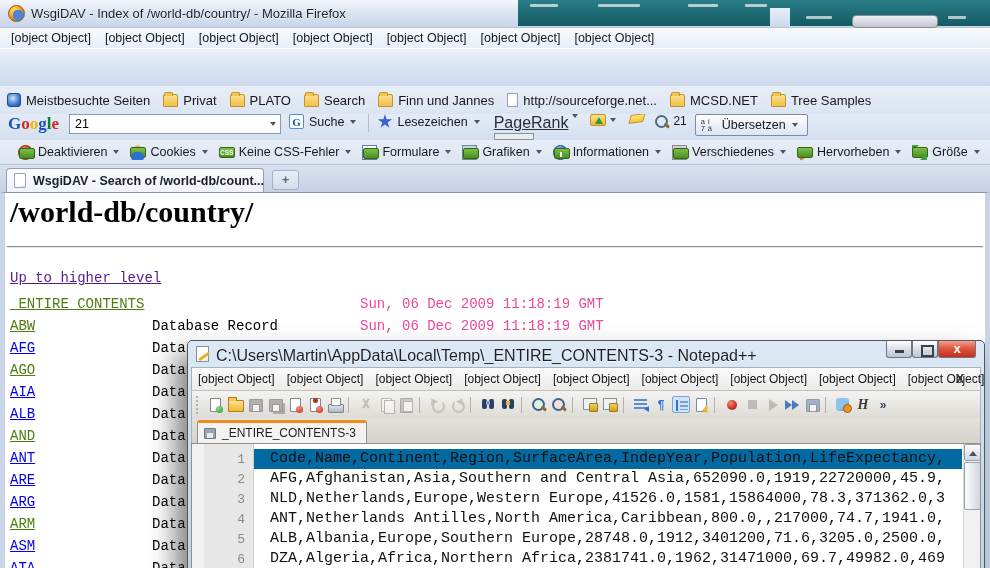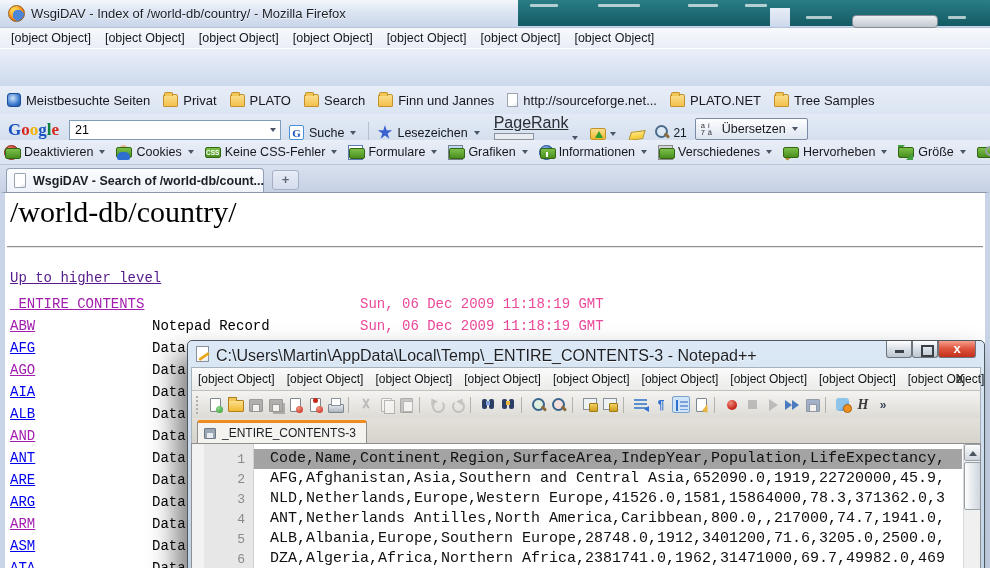--- a/index.html
+++ b/index.html
@@ -54,21 +54,21 @@
 .ff-bookmarks{position:absolute;left:0;top:86px;width:990px;height:28px;background:linear-gradient(#e8eef7,#dbe4f2);z-index:2;display:flex;align-items:center;padding-left:7px;overflow:hidden}
 .bm-item{display:flex;align-items:center;margin-right:13px;flex:0 0 auto}
 .bm-label{font-size:13px;color:#15181d;margin-left:5px;white-space:nowrap}
 .bm-ic{width:15px;height:13px;position:relative;flex:0 0 auto}
 .bm-ic[data-name="most-visited-icon"]{width:14px;height:14px;border-radius:3px;background:radial-gradient(circle at 40% 35%,#cfe3fa,#3f7cd0 60%,#1b4e9b);border:1px solid #1c4d96}
 .bm-ic[data-name="folder-icon"]{background:linear-gradient(#fbdf8e,#f3c04c);border:1px solid #c2932c;border-radius:2px 2px 1px 1px}
 .bm-ic[data-name="folder-icon"]::before{content:"";position:absolute;left:0;top:-3px;width:7px;height:3px;background:#f3c555;border:1px solid #c2932c;border-bottom:none;border-radius:2px 2px 0 0}
 .bm-ic[data-name="page-icon"]{width:11px;height:14px;background:linear-gradient(150deg,#fff 72%,#dde3ea);border:1px solid #9aa4b2}
 .bm-ic[data-name="globe-red-icon"]{width:13px;height:13px;border-radius:50%;background:radial-gradient(circle at 35% 30%,#e06a4f,#8c1f10 72%);border:1px solid #5e140a}
 
-.ff-google{position:absolute;left:0;top:114px;width:990px;height:26px;background:linear-gradient(#e4ebf6,#d4dfee);z-index:2;display:flex;align-items:flex-end;overflow:hidden}
+.ff-google{position:absolute;left:0;top:114px;width:990px;height:26px;background:linear-gradient(#e4ebf6,#d4dfee);z-index:2;display:flex;align-items:flex-start;overflow:hidden}
 .g-logo{margin-left:8px;font-family:"Liberation Serif",serif;font-weight:bold;font-size:17px;letter-spacing:0;flex:0 0 auto}
 .g-c0{color:#1a53c1}.g-c1{color:#d9261c}.g-c2{color:#f4b400}.g-c3{color:#1a53c1}.g-c4{color:#0d8040}.g-c5{color:#d9261c}
 .g-search{margin-left:10px;width:212px;height:20px;background:#fff;border:1px solid #7f9db9;display:flex;align-items:center;flex:0 0 auto}
 .g-search input{border:none;outline:none;flex:1;font-size:12.5px;padding-left:5px;font-family:"Liberation Sans",sans-serif;background:transparent}
 .caret{width:0;height:0;border-left:3.5px solid transparent;border-right:3.5px solid transparent;border-top:4px solid #4a5568;margin:0 4px;flex:0 0 auto}
 .tb-btn{display:flex;align-items:center;margin-left:8px;flex:0 0 auto}
 .tb-label{font-size:12.5px;color:#15181d;margin:0 2px 0 5px;white-space:nowrap}
 .g-gicon{width:15px;height:15px;background:#fff;border:1px solid #4a90d9;border-radius:2px;display:flex;align-items:center;justify-content:center;font-family:"Liberation Serif",serif;font-weight:bold;font-size:11px;color:#1a53c1}
 .g-star{width:15px;height:15px;background:#3b63d0;clip-path:polygon(50% 0,61% 35%,98% 35%,68% 57%,79% 91%,50% 70%,21% 91%,32% 57%,2% 35%,39% 35%)}
 .g-sep{width:1px;height:18px;background:#b4bfd0;margin-left:8px;flex:0 0 auto}
@@ -82,21 +82,21 @@
 .g-folderup{position:relative;width:16px;height:12px;background:linear-gradient(#fbdf8e,#f0b92f);border:1px solid #c2932c;border-radius:2px}
 .g-folderup::after{content:"";position:absolute;left:4px;top:2px;border-left:4px solid transparent;border-right:4px solid transparent;border-bottom:7px solid #2f9e2f}
 .g-marker{width:14px;height:9px;background:linear-gradient(#ffe47a,#f5c832);border:1px solid #b89010;transform:skewX(-24deg) rotate(-8deg);margin-left:10px;flex:0 0 auto}
 .g-mag{position:relative;width:16px;height:16px;margin-left:10px;flex:0 0 auto}
 .g-mag::before{content:"";position:absolute;left:1px;top:1px;width:9px;height:9px;border:2px solid #4a6a8a;border-radius:50%;background:#dce9f5}
 .g-mag::after{content:"";position:absolute;left:10px;top:10px;width:6px;height:2.5px;background:#8a6a3a;transform:rotate(45deg);border-radius:1px}
 .g-count{font-size:12px;color:#15181d;margin-left:3px}
 .g-translate{display:flex;align-items:center;margin-left:8px;border:1px solid #7b8aa5;border-radius:2px;background:linear-gradient(#fdfeff,#dde5f0);padding:1px 5px;height:22px;flex:0 0 auto}
 .g-tr-grid{display:grid;grid-template-columns:7px 7px;font-size:7.5px;line-height:7px;color:#333;margin-right:2px}
 
-.ff-webdev{position:absolute;left:0;top:140px;width:990px;height:25px;background:linear-gradient(#e9eef7,#dce4f1);border-bottom:1px solid #b9c4d6;z-index:2;display:flex;align-items:center;padding-left:4px;overflow:hidden}
+.ff-webdev{position:absolute;left:0;top:140px;width:990px;height:25px;background:linear-gradient(#e9eef7,#dce4f1);border-bottom:1px solid #b9c4d6;z-index:2;display:flex;align-items:center;padding-left:18px;overflow:hidden}
 .wd-item{display:flex;align-items:center;margin-right:7px;flex:0 0 auto}
 .wd-label{font-size:12.5px;color:#15181d;margin:0 2px 0 5px;white-space:nowrap}
 .wd-ic{width:15px;height:15px;position:relative;flex:0 0 auto}
 .wd-ic[data-name="disable-icon"]{border-radius:50%;background:radial-gradient(circle at 35% 30%,#f08a7a,#c6281a 70%);border:1px solid #8e1b10}
 .wd-ic[data-name="disable-icon"]::before{content:"";position:absolute;left:2px;top:5.5px;width:9px;height:2.5px;background:#fff}
 .wd-ic[data-name="cookies-icon"]::before{content:"";position:absolute;left:4px;top:0;width:7px;height:7px;border-radius:50%;background:#e8b88a}
 .wd-ic[data-name="cookies-icon"]::after{content:"";position:absolute;left:1px;top:7px;width:13px;height:8px;border-radius:5px 5px 2px 2px;background:#2d6fd0}
 .wd-badge{position:absolute;left:0;top:2px;width:16px;height:11px;background:linear-gradient(#7cc04a,#4a8f1f);border:1px solid #336612;border-radius:2px;color:#fff;font-size:6.5px;font-weight:bold;text-align:center;line-height:10px}
 .wd-ic[data-name="forms-icon"]{background:#fff;border:1px solid #5a7ab0}
 .wd-ic[data-name="forms-icon"]::before{content:"";position:absolute;left:2px;top:3px;width:9px;height:2px;background:#7d9ac8;box-shadow:0 4px 0 #7d9ac8}
@@ -113,28 +113,28 @@
 .wd-ic[data-name="tools-icon"]::before{content:"";position:absolute;left:2px;top:7px;width:11px;height:3px;background:#9aa2ab;transform:rotate(-40deg);border-radius:2px}
 .wd-ic[data-name="tools-icon"]::after{content:"";position:absolute;left:8px;top:1px;width:6px;height:6px;border:2px solid #9aa2ab;border-radius:50%;border-right-color:transparent;transform:rotate(45deg)}
 
 .ff-tabbar{position:absolute;left:0;top:165px;width:990px;height:27px;background:linear-gradient(#d9e1ef,#c7d1e4);z-index:2}
 .ff-tab{position:absolute;left:6px;bottom:0;width:258px;height:24px;border:1px solid #939fb6;border-bottom:none;border-radius:4px 4px 0 0;background:linear-gradient(#fbfcfe,#eef2f9);display:flex;align-items:center;padding-left:7px}
 .ff-tab-label{font-size:12.5px;font-weight:bold;color:#1b1f26;margin-left:7px;white-space:nowrap}
 .ff-newtab{position:absolute;left:272px;bottom:2px;width:27px;height:20px;border:1px solid #a5b0c4;border-radius:3px;background:linear-gradient(#e8edf6,#d4dcec);color:#5d6878;font-size:13px;font-weight:bold;text-align:center;line-height:18px}
 
 
 .ff-page{position:absolute;left:0;top:192px;width:990px;height:376px;background:#fff;border-top:1px solid #8b97ab;border-left:5px solid #c9d4e8;border-right:5px solid #c9d4e8;z-index:1;overflow:hidden}
-.pg-h1{position:absolute;left:5px;top:2px;font-family:"Liberation Serif",serif;font-weight:normal;font-size:30px;color:#000}
+.pg-h1{position:absolute;left:5px;top:2px;font-family:"Liberation Serif",serif;font-weight:bold;font-size:30px;color:#000}
 .pg-hr{position:absolute;left:2px;right:2px;top:53px;height:2px;border-top:1px solid #8f8f8f;border-bottom:1px solid #e6e6e6}
 .pg-mono{font-family:"Liberation Mono",monospace;font-size:14px}
 .pg-uplink{position:absolute;left:5px;top:77px;color:#551a8b;text-decoration:underline;white-space:pre}
 .dir-rows{position:absolute;left:0;top:103px;right:0}
 .dir-row{position:relative;height:22px}
 .dirlink{position:absolute;left:5px;top:0;text-decoration:underline;white-space:pre}
-.dirlink[data-state="visited"]{color:#a21caf}
+.dirlink[data-state="visited"]{color:#4d7c0f}
 .dirlink[data-state="new"]{color:#0000ee}
 .dirtype{position:absolute;left:147px;top:0;color:#000;white-space:pre}
 .dirdate{position:absolute;left:355px;top:0;color:#ec4899;white-space:pre}
 
 
 .np{position:absolute;left:187px;top:340px;width:798px;height:235px;z-index:5;background:linear-gradient(#dce8f5,#bed2e6);border:1px solid #4e565e;border-radius:5px 5px 0 0;box-shadow:-12px 14px 26px rgba(30,30,30,.55)}
 .np-titlebar{position:relative;height:26px}
 .np-ticon{position:absolute;left:8px;top:5px;width:13px;height:16px;background:linear-gradient(150deg,#fff 70%,#dfe4ea);border:1px solid #8a9099}
 .np-ticon::after{content:"";position:absolute;left:1px;top:8px;width:12px;height:3px;background:#e8a81f;transform:rotate(-35deg);border-radius:1px}
 .np-title{position:absolute;left:28px;top:6px;font-size:16px;color:#1c1f24;text-shadow:0 1px 0 rgba(255,255,255,.8);white-space:nowrap}
@@ -202,21 +202,21 @@
 .np-tab{position:absolute;left:5px;bottom:0;height:23px;border:1px solid #8f8f8f;border-bottom:none;border-top:3px solid #ef8b1f;border-radius:3px 3px 0 0;background:#f4f3f0;display:flex;align-items:center;padding:0 10px 0 6px}
 .np-tab-floppy{width:12px;height:11px;background:#9aa6b4;border:1px solid #6a7686;border-radius:1px;position:relative}
 .np-tab-floppy::after{content:"";position:absolute;left:2px;top:4px;width:6px;height:5px;background:#e8ecf0}
 .np-tab-label{font-size:12px;color:#1c1f24;margin-left:6px;white-space:nowrap}
 .np-editor{position:absolute;left:3px;right:3px;top:102px;bottom:0;background:#fff;border:1px solid #8f8f8f;border-bottom:none;overflow:hidden}
 .np-gutter{position:absolute;left:0;top:0;bottom:0;width:62px;background:linear-gradient(90deg,#f2f2f2 12px,#e7e7e7 12px);border-right:1px solid #d0d0d0}
 .np-lines{position:absolute;left:0;top:5px;right:18px}
 .np-line{display:flex;height:20px;align-items:center}
 .np-ln{flex:0 0 62px;text-align:right;padding-right:9px;font-family:"Liberation Mono",monospace;font-size:13px;color:#8a8a8a}
 .np-lt{flex:1;font-family:"Liberation Mono",monospace;font-size:15px;color:#101010;white-space:pre;overflow:hidden;padding-left:16px;height:20px;line-height:20px}
-.np-line[data-current="1"] .np-lt{background:#a3a3a3}
+.np-line[data-current="1"] .np-lt{background:#0369a1}
 .np-scroll{position:absolute;right:0;top:0;bottom:0;width:17px;background:#f0f0f0;border-left:1px solid #d8d8d8}
 .np-scroll-up{position:absolute;left:0;top:0;width:17px;height:17px;background:linear-gradient(#fdfdfd,#cfd6de);border:1px solid #98a0a8;border-radius:2px}
 .np-scroll-up::before{content:"";position:absolute;left:4px;top:6px;border-left:4px solid transparent;border-right:4px solid transparent;border-bottom:5px solid #4a545e}
 .np-thumb{position:absolute;left:0;top:18px;width:17px;height:48px;background:linear-gradient(90deg,#fdfdfd,#cfd6de);border:1px solid #98a0a8;border-radius:2px}
 </style>
 </head>
 <body>
 
 <div id="screen" data-name="screen">
 
@@ -287,21 +287,21 @@
         <span class="bm-label" data-name="bookmark-label">Finn und Jannes</span>
       </span>
 
       <span class="bm-item" data-name="bookmark-item">
         <span class="bm-ic" data-name="page-icon"></span>
         <span class="bm-label" data-name="bookmark-label">http://sourceforge.net...</span>
       </span>
 
       <span class="bm-item" data-name="bookmark-item">
         <span class="bm-ic" data-name="folder-icon"></span>
-        <span class="bm-label" data-name="bookmark-label">PLATO.NET</span>
+        <span class="bm-label" data-name="bookmark-label">MCSD.NET</span>
       </span>
 
 
       <span class="bm-item" data-name="bookmark-item">
         <span class="bm-ic" data-name="folder-icon"></span>
         <span class="bm-label" data-name="bookmark-label">Tree Samples</span>
       </span>
     </div>
 
   <div class="ff-google" data-name="google-toolbar">
@@ -442,21 +442,21 @@
     <a class="pg-uplink pg-mono" data-name="up-to-higher-level-link">Up to higher level</a>
     <div class="dir-rows" data-name="directory-listing">
 
         <div class="dir-row pg-mono" data-name="table-row">
           <a class="dirlink" data-name="directory-entry-link" data-state="visited"> ENTIRE CONTENTS</a>
           <span class="dirdate" data-name="entry-date">Sun, 06 Dec 2009 11:18:19 GMT</span>
         </div>
 
         <div class="dir-row pg-mono" data-name="table-row">
           <a class="dirlink" data-name="directory-entry-link" data-state="visited">ABW</a>
-          <span class="dirtype" data-name="entry-type">Notepad Record</span>
+          <span class="dirtype" data-name="entry-type">Database Record</span>
           <span class="dirdate" data-name="entry-date">Sun, 06 Dec 2009 11:18:19 GMT</span>
         </div>
 
         <div class="dir-row pg-mono" data-name="table-row">
           <a class="dirlink" data-name="directory-entry-link" data-state="new">AFG</a>
           <span class="dirtype" data-name="entry-type">Data</span>
           <span class="dirdate" data-name="entry-date"></span>
         </div>
 
         <div class="dir-row pg-mono" data-name="table-row">

